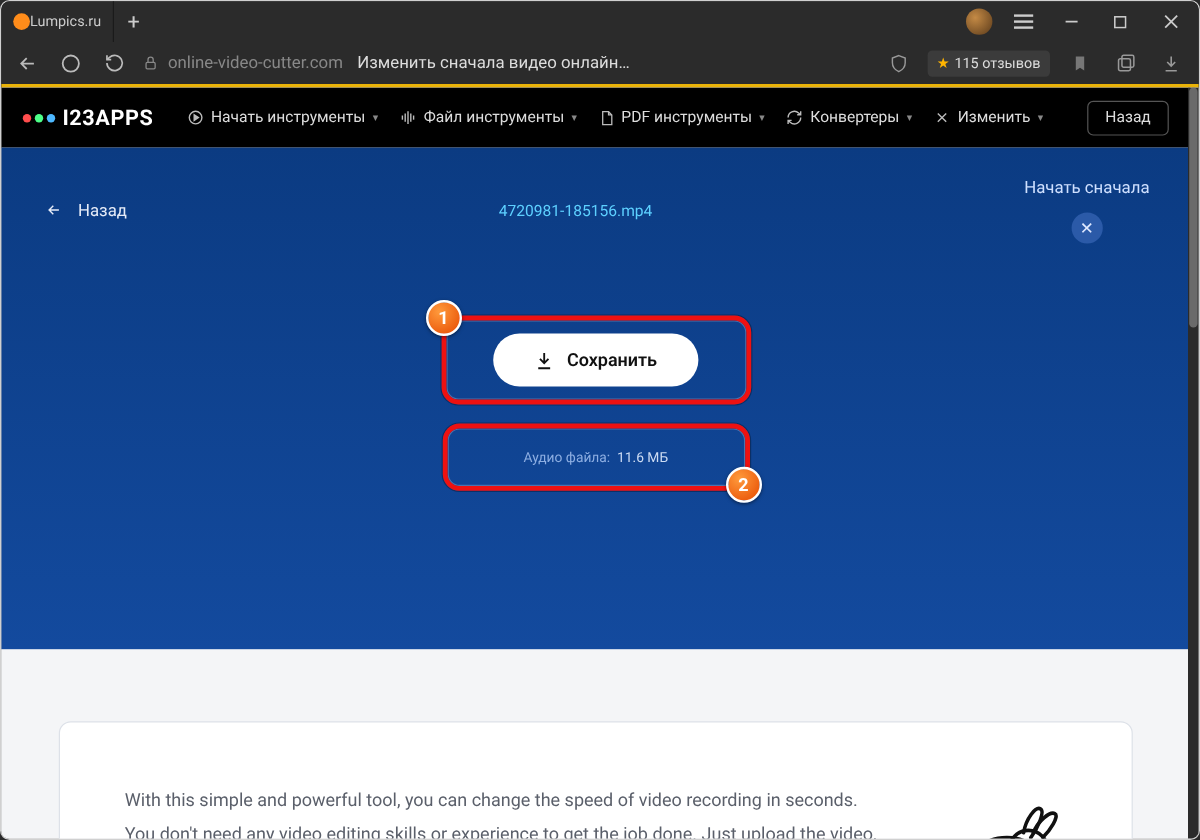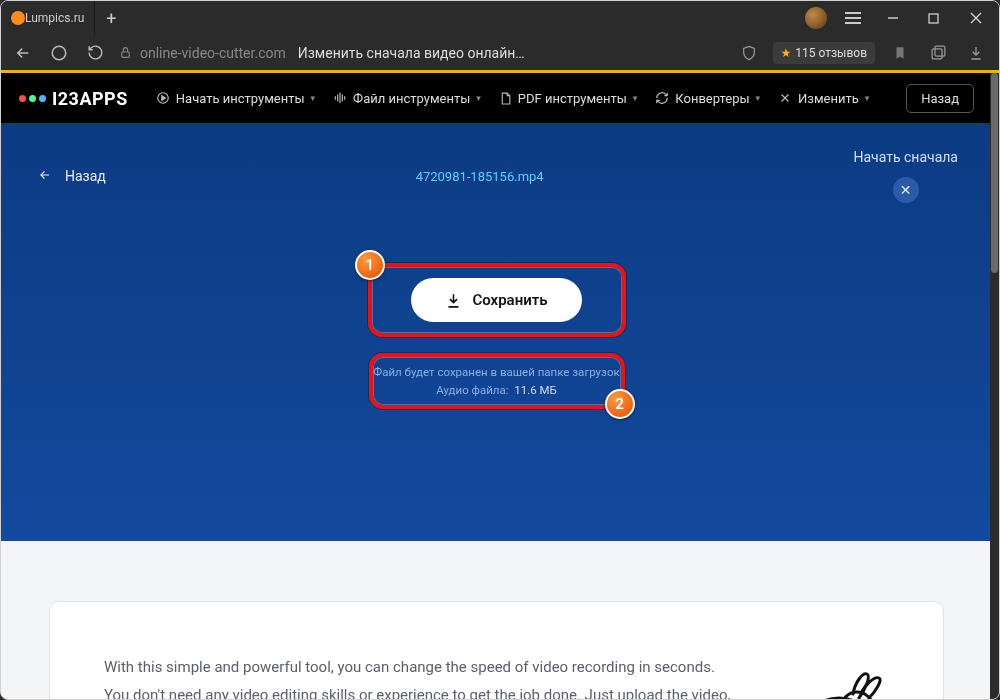--- a/index.html
+++ b/index.html
@@ -263,21 +263,20 @@
           <span>
                 <svg viewBox="0 0 24 24" fill="none" stroke="#111" stroke-width="2.2">
                   <path d="M12 3v12m-5-5l5 5 5-5M5 21h14"></path>
                 </svg>
               </span>
           <span>Сохранить</span>
         </div>
       </div>
       <div class="hlbox hl2">
         <div class="numbadge nb2">2</div>
-        <div class="hint">Файл будет сохранен в вашей папке загрузок</div>
         <div class="hint">
           <span>Аудио файла:</span>
           &nbsp;<span class="val">11.6 МБ</span>
         </div>
       </div>
     </div>
   </div>
 
   <div class="white">
     <div class="card">

